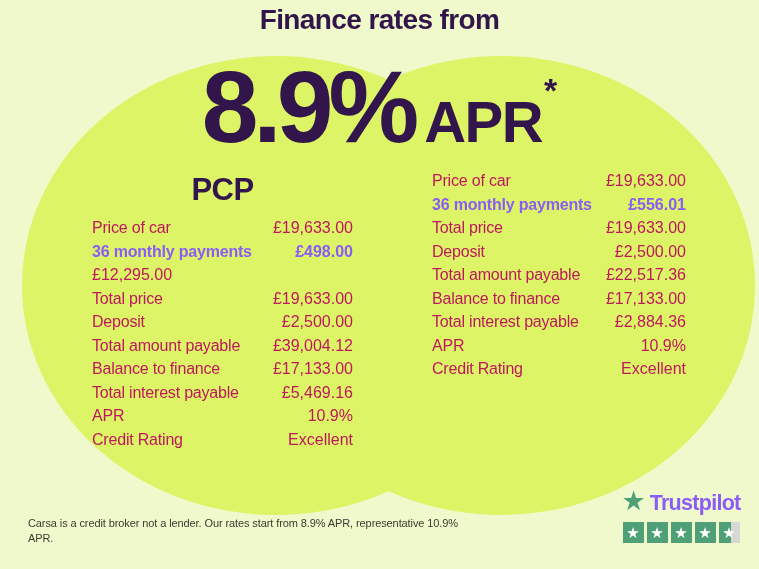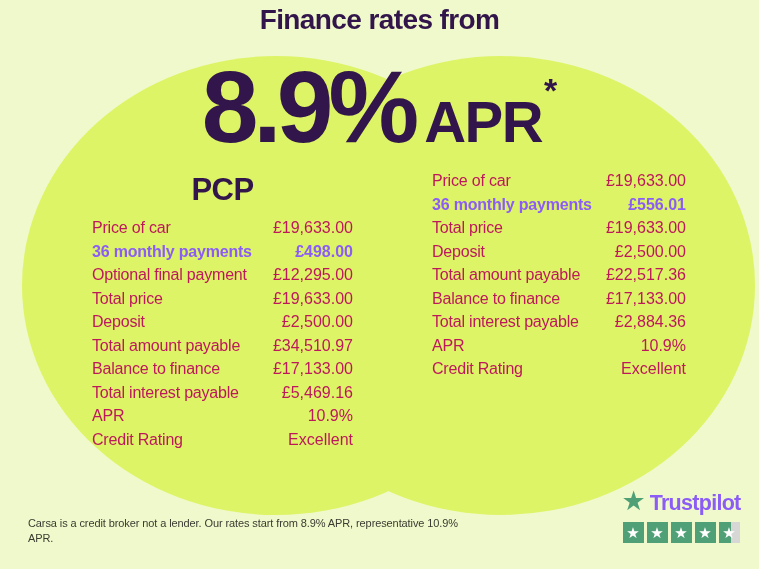--- a/index.html
+++ b/index.html
@@ -66,34 +66,33 @@
     <div class="table-title">PCP</div>
     <div class="frow">
       <span class="lbl">Price of car</span>
       <span class="val">£19,633.00</span>
     </div>
     <div class="frow bold">
       <span class="lbl">36 monthly payments</span>
       <span class="val">£498.00</span>
     </div>
     <div class="frow">
-      <span class="lbl">Optional final payment</span>
       <span class="val">£12,295.00</span>
     </div>
     <div class="frow">
       <span class="lbl">Total price</span>
       <span class="val">£19,633.00</span>
     </div>
     <div class="frow">
       <span class="lbl">Deposit</span>
       <span class="val">£2,500.00</span>
     </div>
     <div class="frow">
       <span class="lbl">Total amount payable</span>
-      <span class="val">£34,510.97</span>
+      <span class="val">£39,004.12</span>
     </div>
     <div class="frow">
       <span class="lbl">Balance to finance</span>
       <span class="val">£17,133.00</span>
     </div>
     <div class="frow">
       <span class="lbl">Total interest payable</span>
       <span class="val">£5,469.16</span>
     </div>
     <div class="frow">

